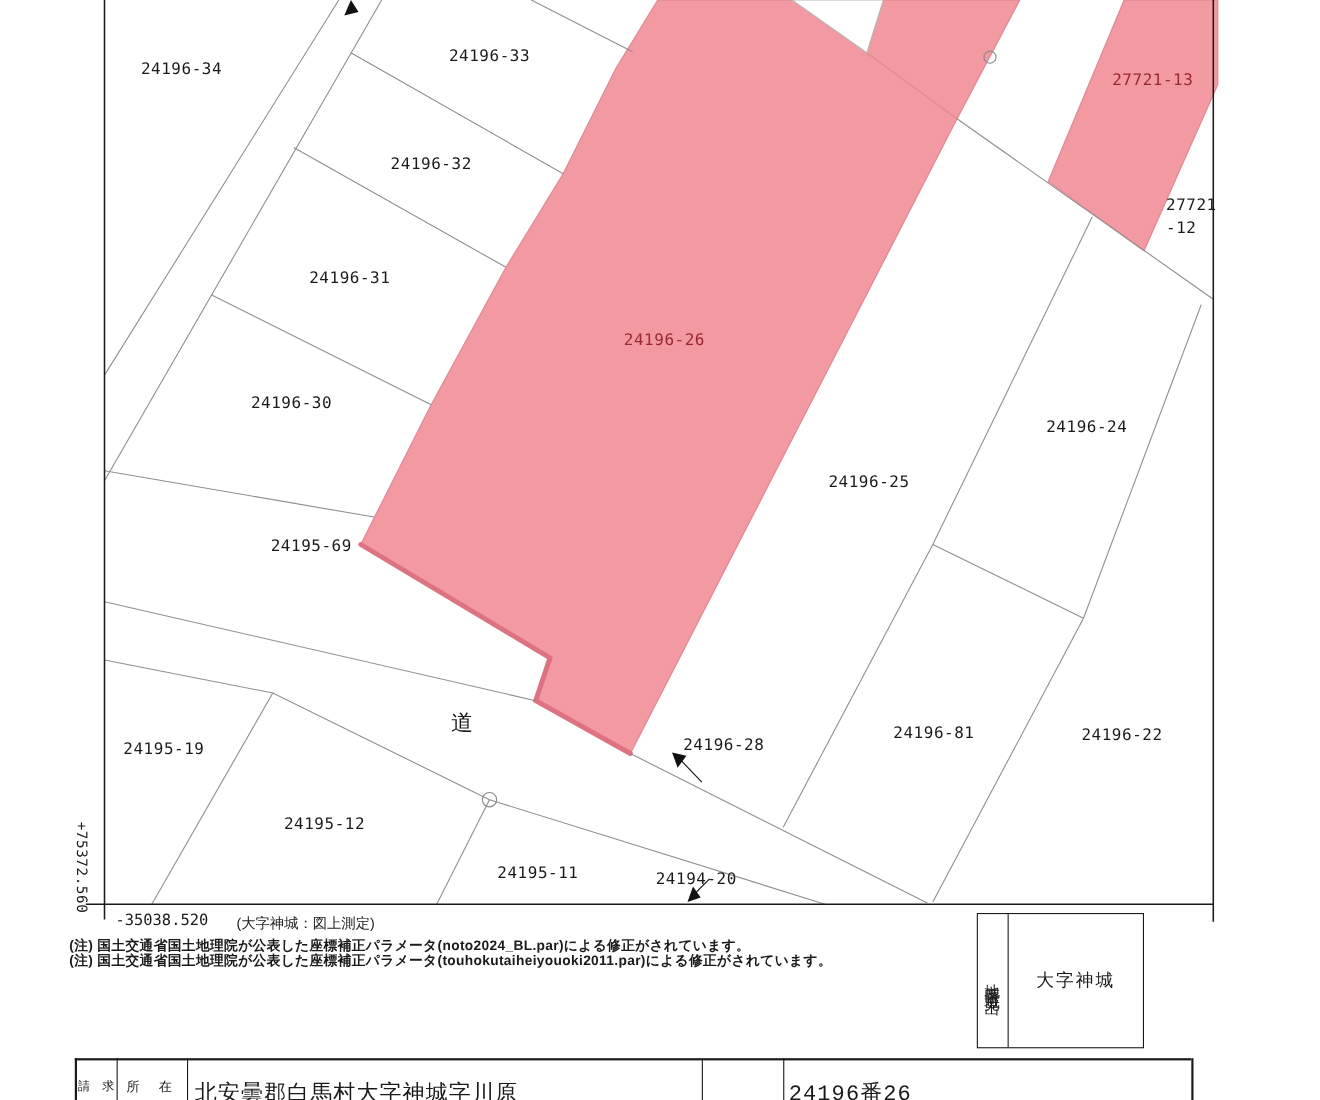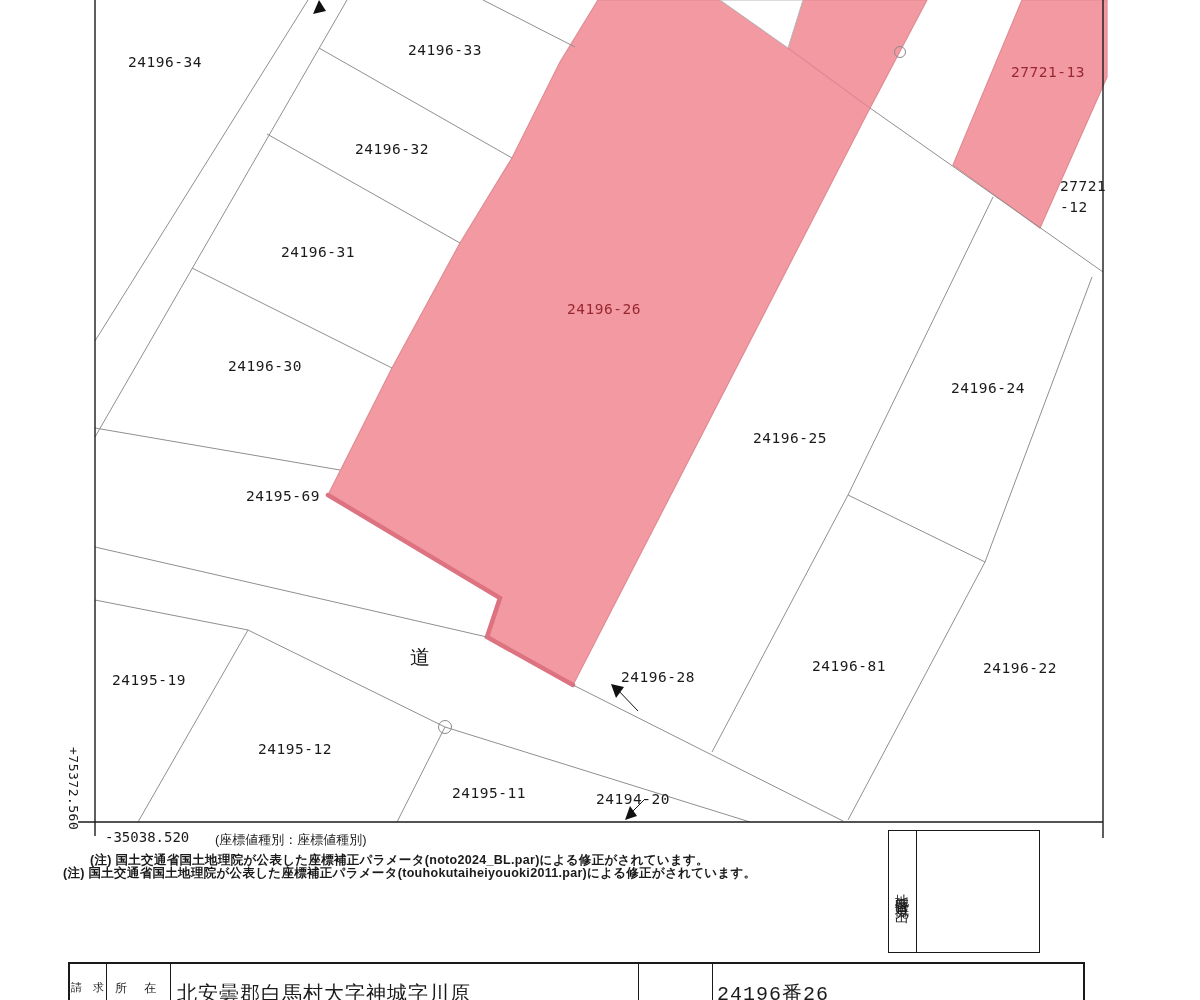--- a/index.html
+++ b/index.html
@@ -18,21 +18,21 @@
           font-size:14.5px;fill:#1a1a1a;letter-spacing:0.5px;}
   .plabel-red{fill:#99272F;}
   .road-label{font-family:"DejaVu Sans","Liberation Sans",sans-serif;font-size:20px;fill:#1a1a1a;}
   .overlay{position:absolute;white-space:nowrap;}
   .mono{font-family:"DejaVu Sans Mono","Liberation Mono",monospace;}
   #y-axis-label{left:66px;top:747px;height:76px;font-size:13px;
       writing-mode:vertical-rl;text-orientation:sideways;letter-spacing:0.5px;}
   #x-axis-label{left:105px;top:829px;font-size:14px;}
   #coord-type-note{left:215px;top:831px;font-size:13px;}
   .note-line{left:63px;font-size:12.5px;font-weight:600;letter-spacing:0.3px;}
-  #note-1{top:852px;margin-left:27px;}
+  #note-1{top:852px;}
   #note-2{top:865px;}
   #legend-box{left:888px;top:830px;width:150px;height:121px;border:1.6px solid #1a1a1a;
       display:flex;}
   #legend-heading-cell{width:27px;border-right:1.2px solid #1a1a1a;display:flex;
       align-items:center;justify-content:center;}
   #legend-heading{writing-mode:vertical-rl;text-orientation:upright;font-size:14px;
       letter-spacing:3px;}
   #legend-value-cell{flex:1;display:flex;align-items:center;justify-content:center;}
   #legend-value{font-size:16px;letter-spacing:2px;font-weight:500;}
   .tline{position:absolute;background:#1a1a1a;}
@@ -103,28 +103,31 @@
   <text class="plabel" x="489" y="798" text-anchor="middle">24195-11</text>
   <text class="plabel" x="633" y="804" text-anchor="middle">24194-20</text>
   <text class="plabel plabel-red" x="1048" y="77" text-anchor="middle" fill="#99272F">27721-13</text>
   <text class="plabel" x="1060" y="191">27721</text>
   <text class="plabel" x="1060" y="212">-12</text>
   <text class="road-label" x="420" y="664" text-anchor="middle">道</text>
 </svg>
 
 <div class="overlay mono" id="y-axis-label">+75372.560</div>
 <div class="overlay mono" id="x-axis-label">-35038.520</div>
-<div class="overlay" id="coord-type-note">(座標値種別：座標値種別)</div>
+<div class="overlay" id="coord-type-note">(大字神城：図上測定)</div>
 
 <div class="overlay note-line" id="note-1">(注) 国土交通省国土地理院が公表した座標補正パラメータ(noto2024_BL.par)による修正がされています。</div>
 <div class="overlay note-line" id="note-2">(注) 国土交通省国土地理院が公表した座標補正パラメータ(touhokutaiheiyouoki2011.par)による修正がされています。</div>
 
 <div class="overlay" id="legend-box">
   <div id="legend-heading-cell">
     <span id="legend-heading">地番区域見出</span>
+  </div>
+  <div id="legend-value-cell">
+    <span id="legend-value">大字神城</span>
   </div>
 </div>
 
 <div>
   <div class="tline" style="left:68px;top:962px;width:1015px;height:1.5px;"></div>
   <div class="tline" style="left:68px;top:962px;width:1.5px;height:38px;"></div>
   <div class="tline" style="left:106px;top:962px;width:1.2px;height:38px;"></div>
   <div class="tline" style="left:170px;top:962px;width:1.2px;height:38px;"></div>
   <div class="tline" style="left:638px;top:962px;width:1.2px;height:38px;"></div>
   <div class="tline" style="left:712px;top:962px;width:1.2px;height:38px;"></div>

